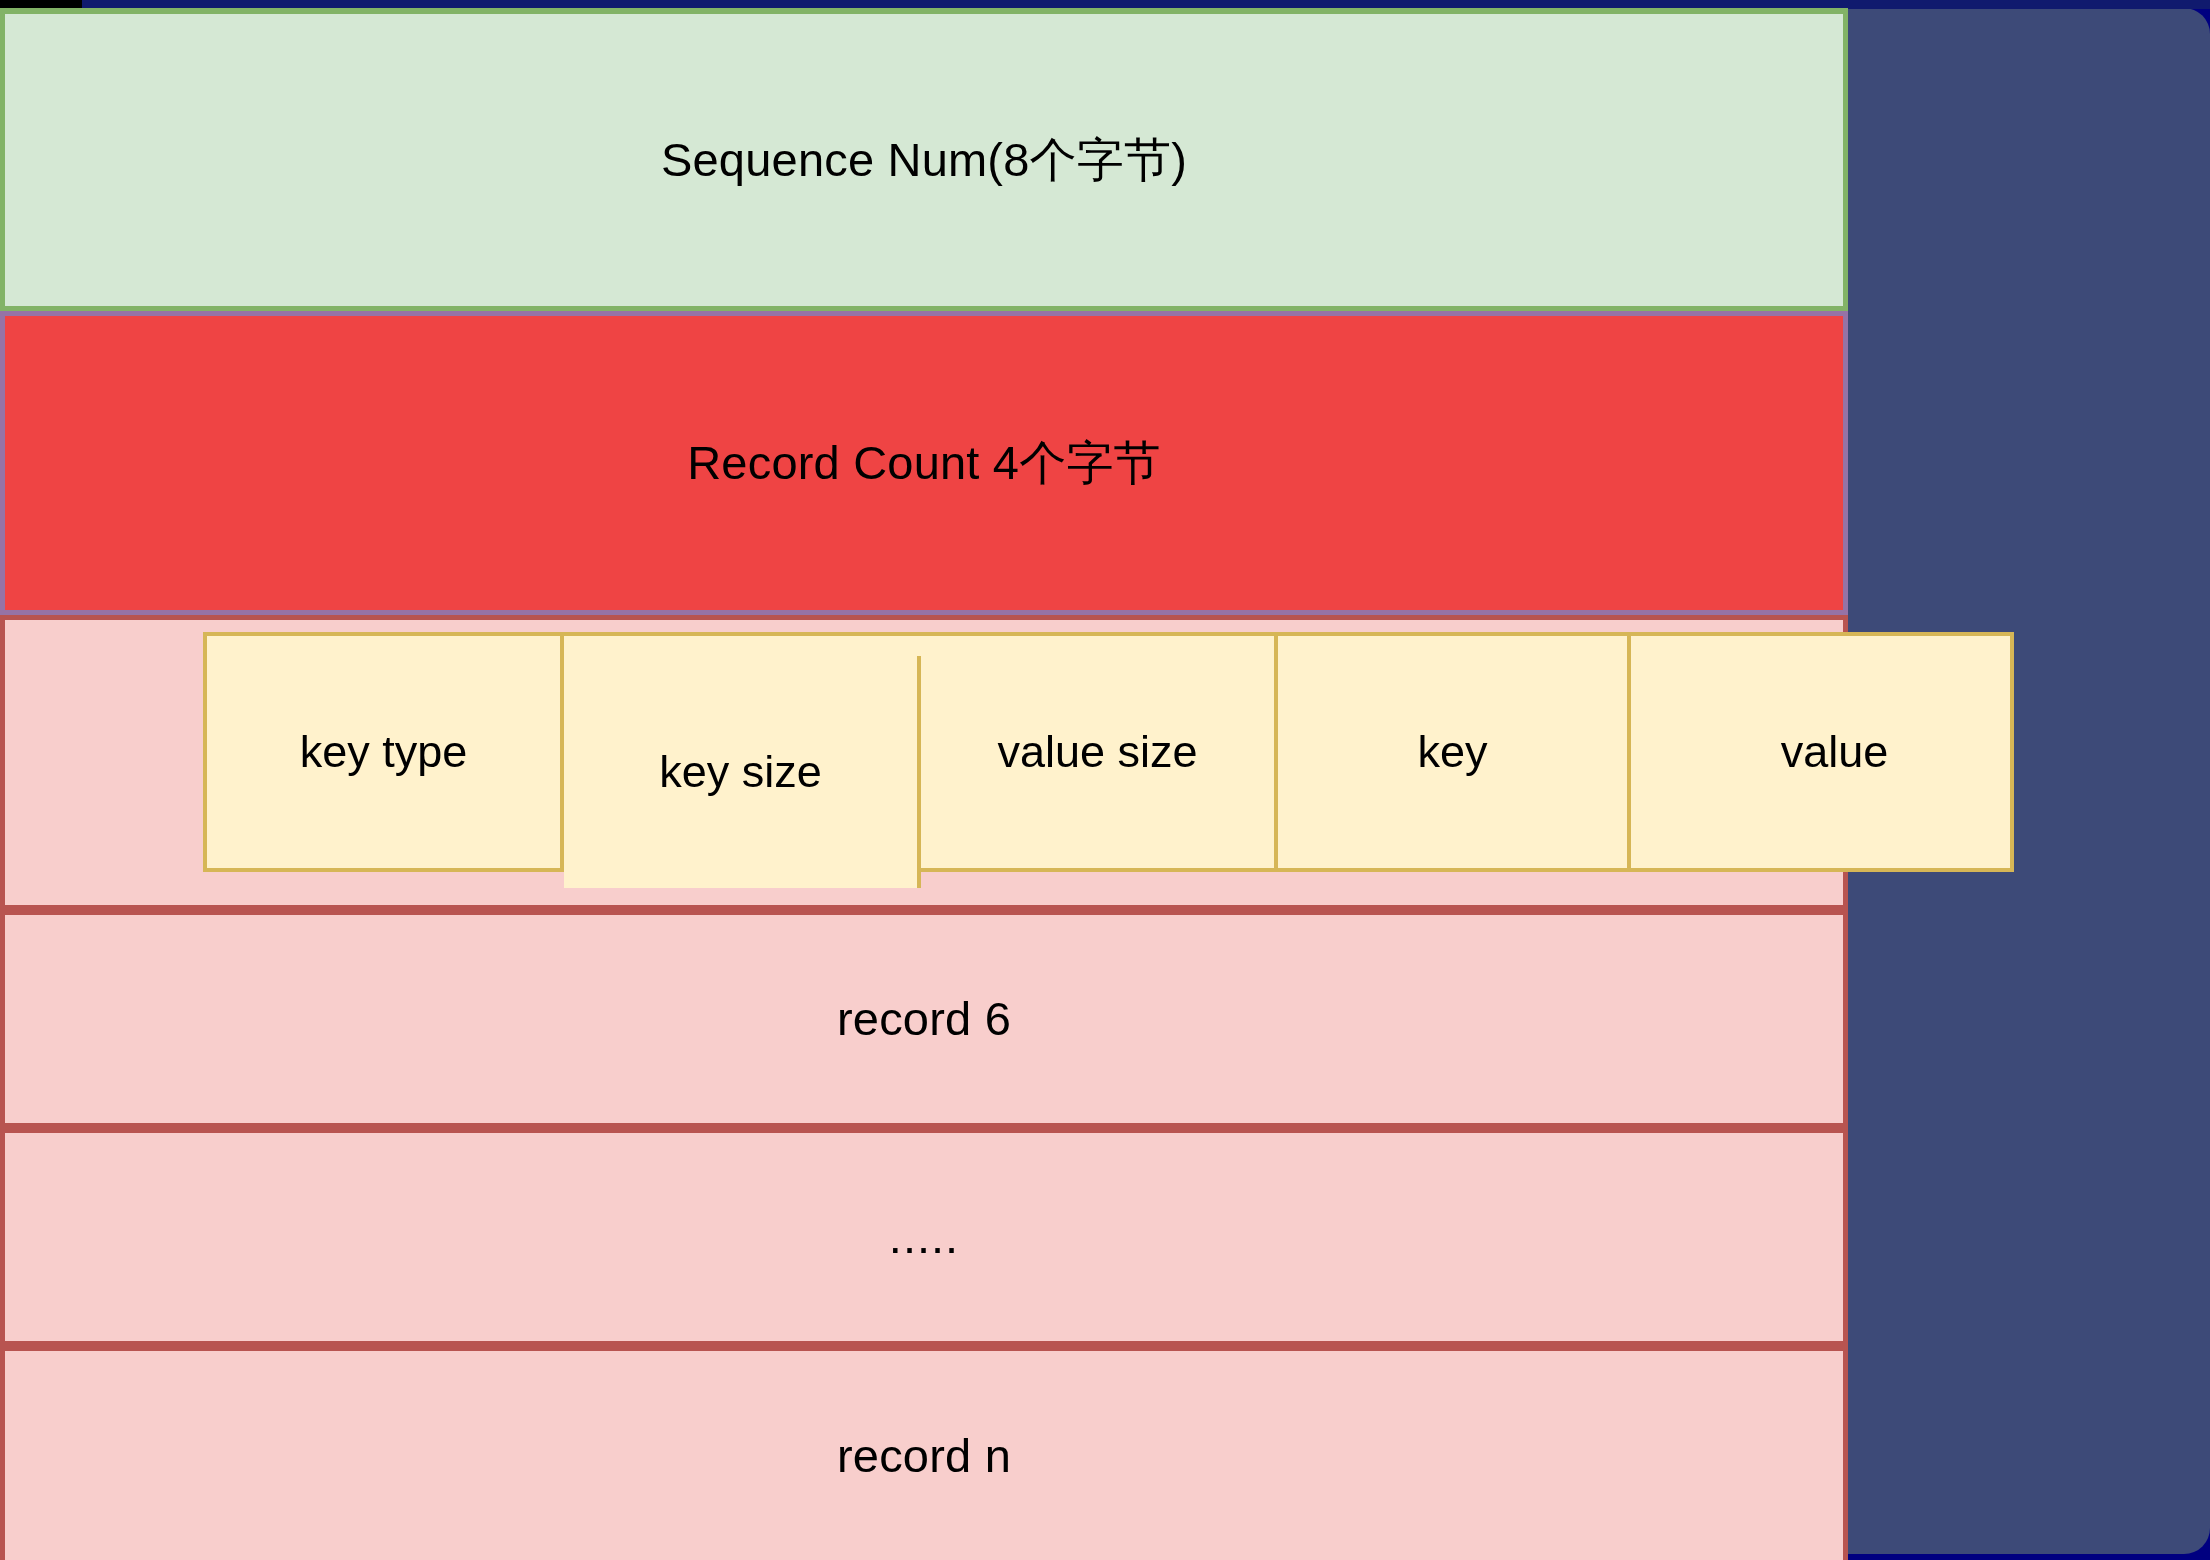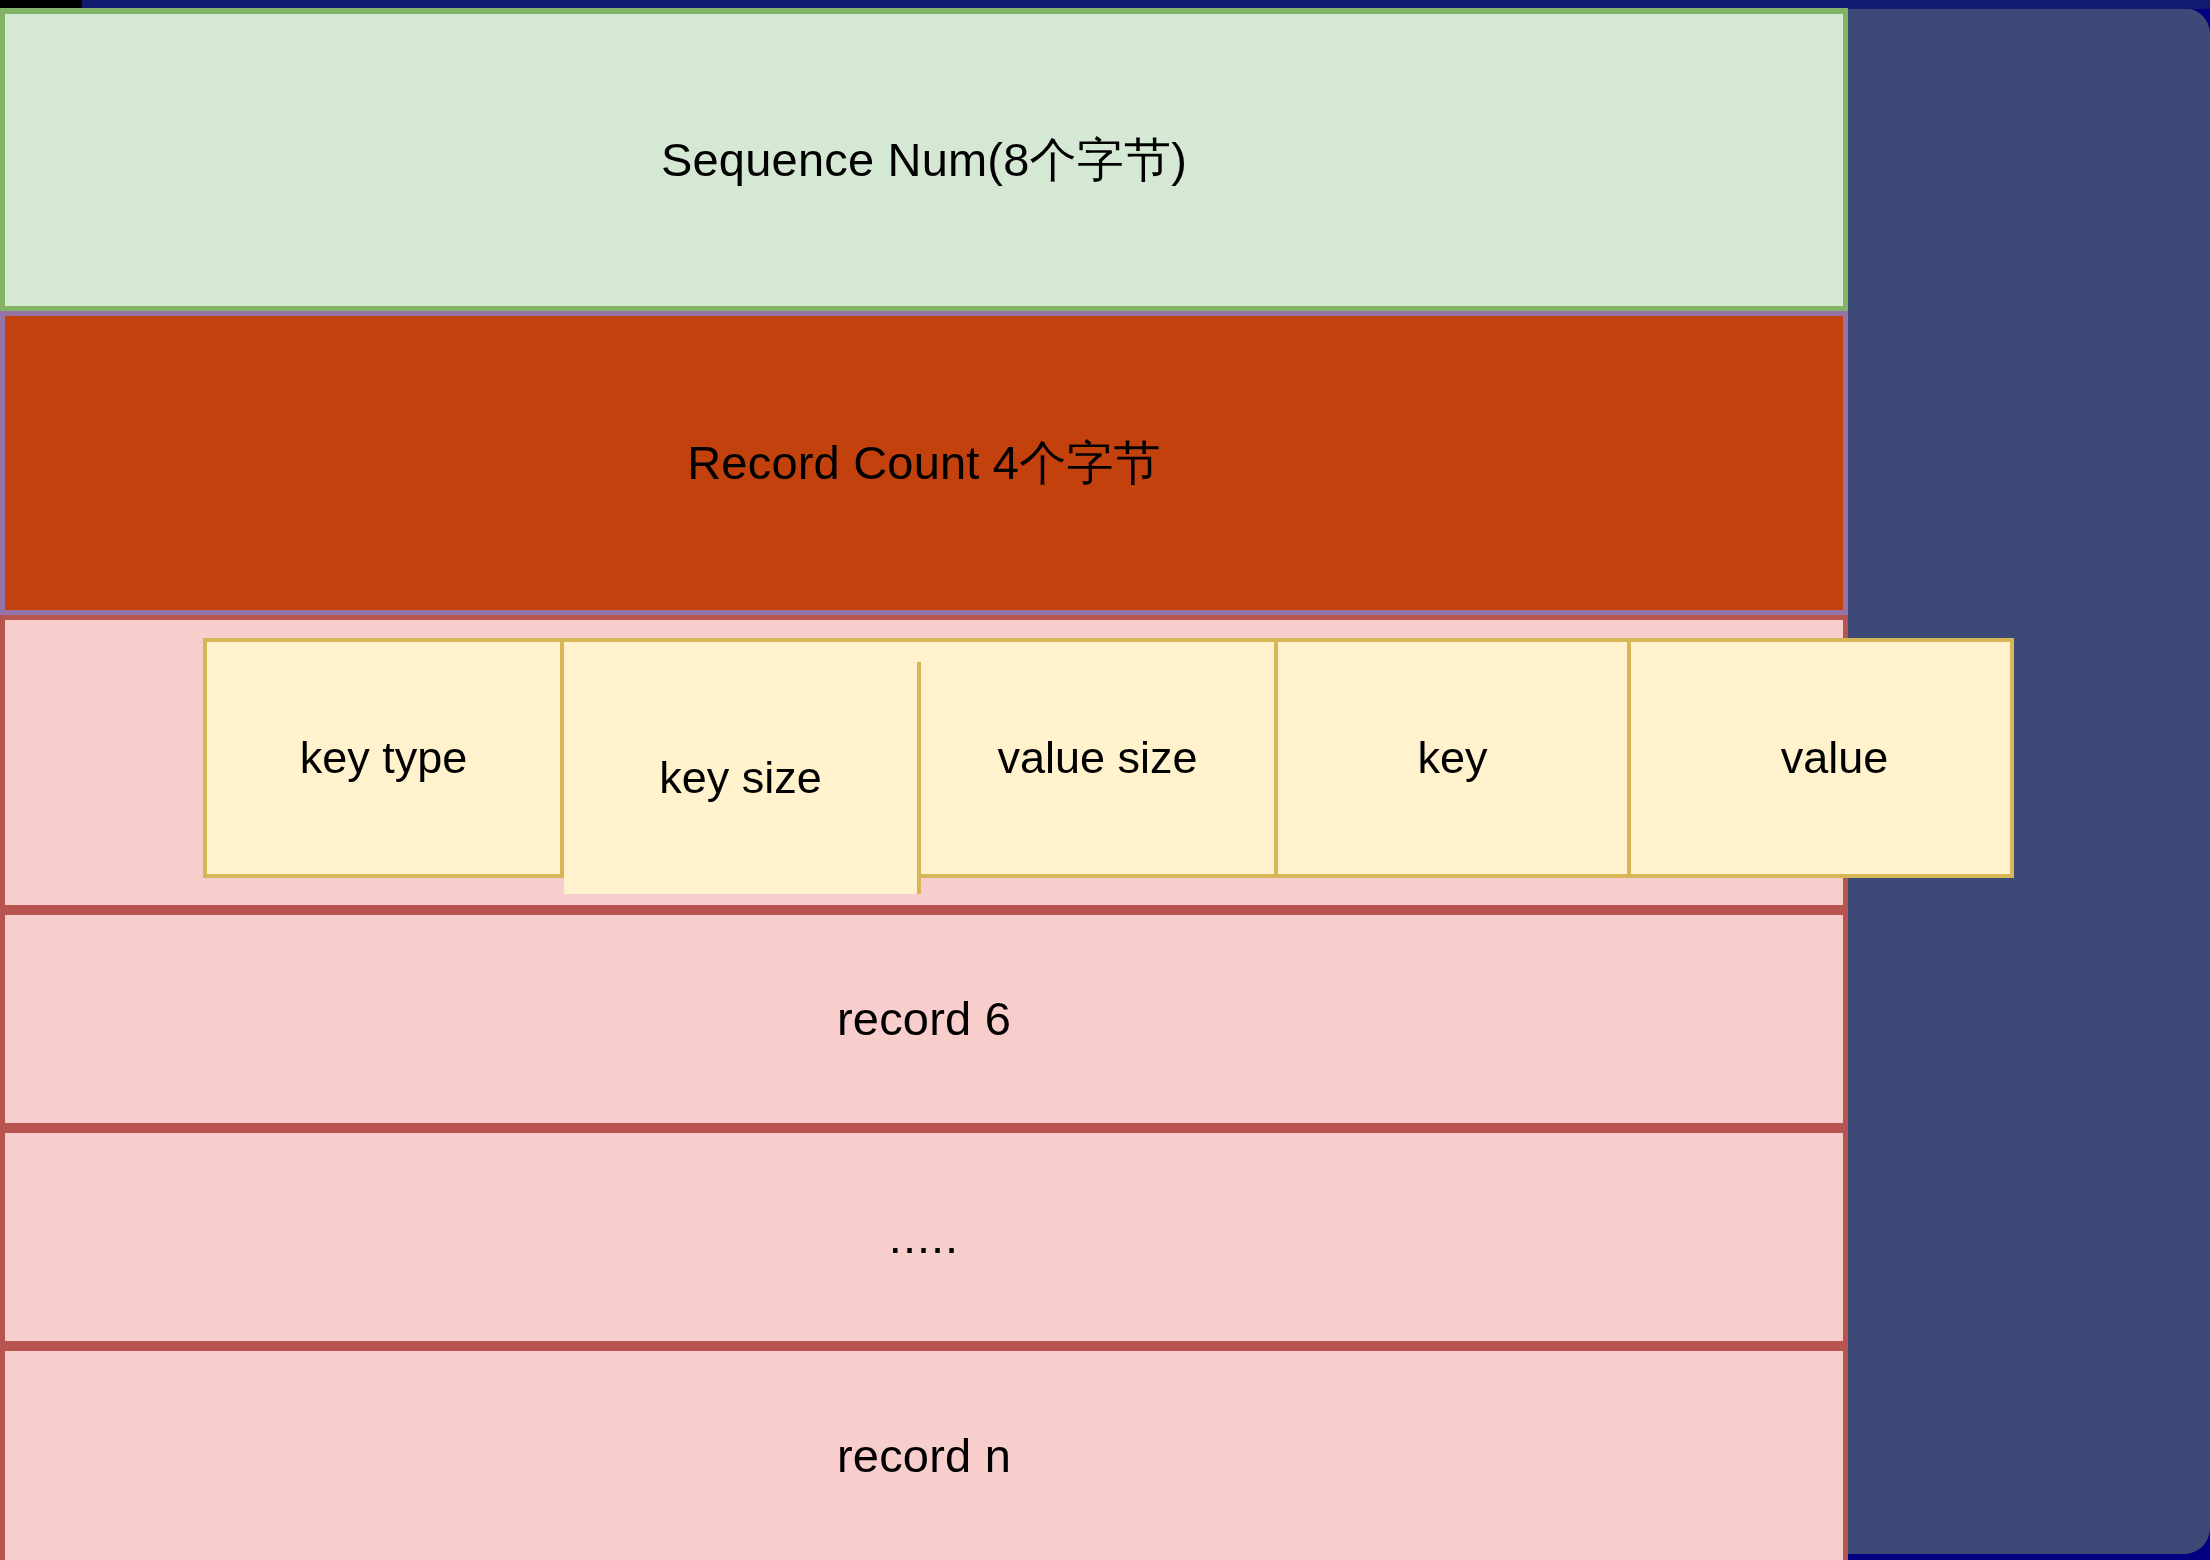--- a/index.html
+++ b/index.html
@@ -70,38 +70,38 @@
   
   .band-seq {
     height: 303px;
     background: #d5e8d4;
     border: 5px solid #82b366;
     border-top-width: 6px;
   }
   
   .band-count {
     height: 304px;
-    background: #c2410c;
+    background: #ef4444;
     border: 5px solid #9673a6;
   }
   
   .band-record {
     background: #f8cecc;
     border: 5px solid #b85450;
   }
   .band-record-1 { height: 295px; }
   .band-record-2 { height: 218px; }
   .band-record-3 { height: 218px; }
   .band-record-4 { height: 219px; }
 
   
   .record-cells {
     position: absolute;
     left: 198px;
-    top: 18px;
+    top: 12px;
     display: flex;
     box-sizing: border-box;
     border: 4px solid #d6b656;
     background: #fff2cc;
     height: 240px;
   }
   .record-cell {
     box-sizing: border-box;
     background: #fff2cc;
     border-right: 4px solid #d6b656;

